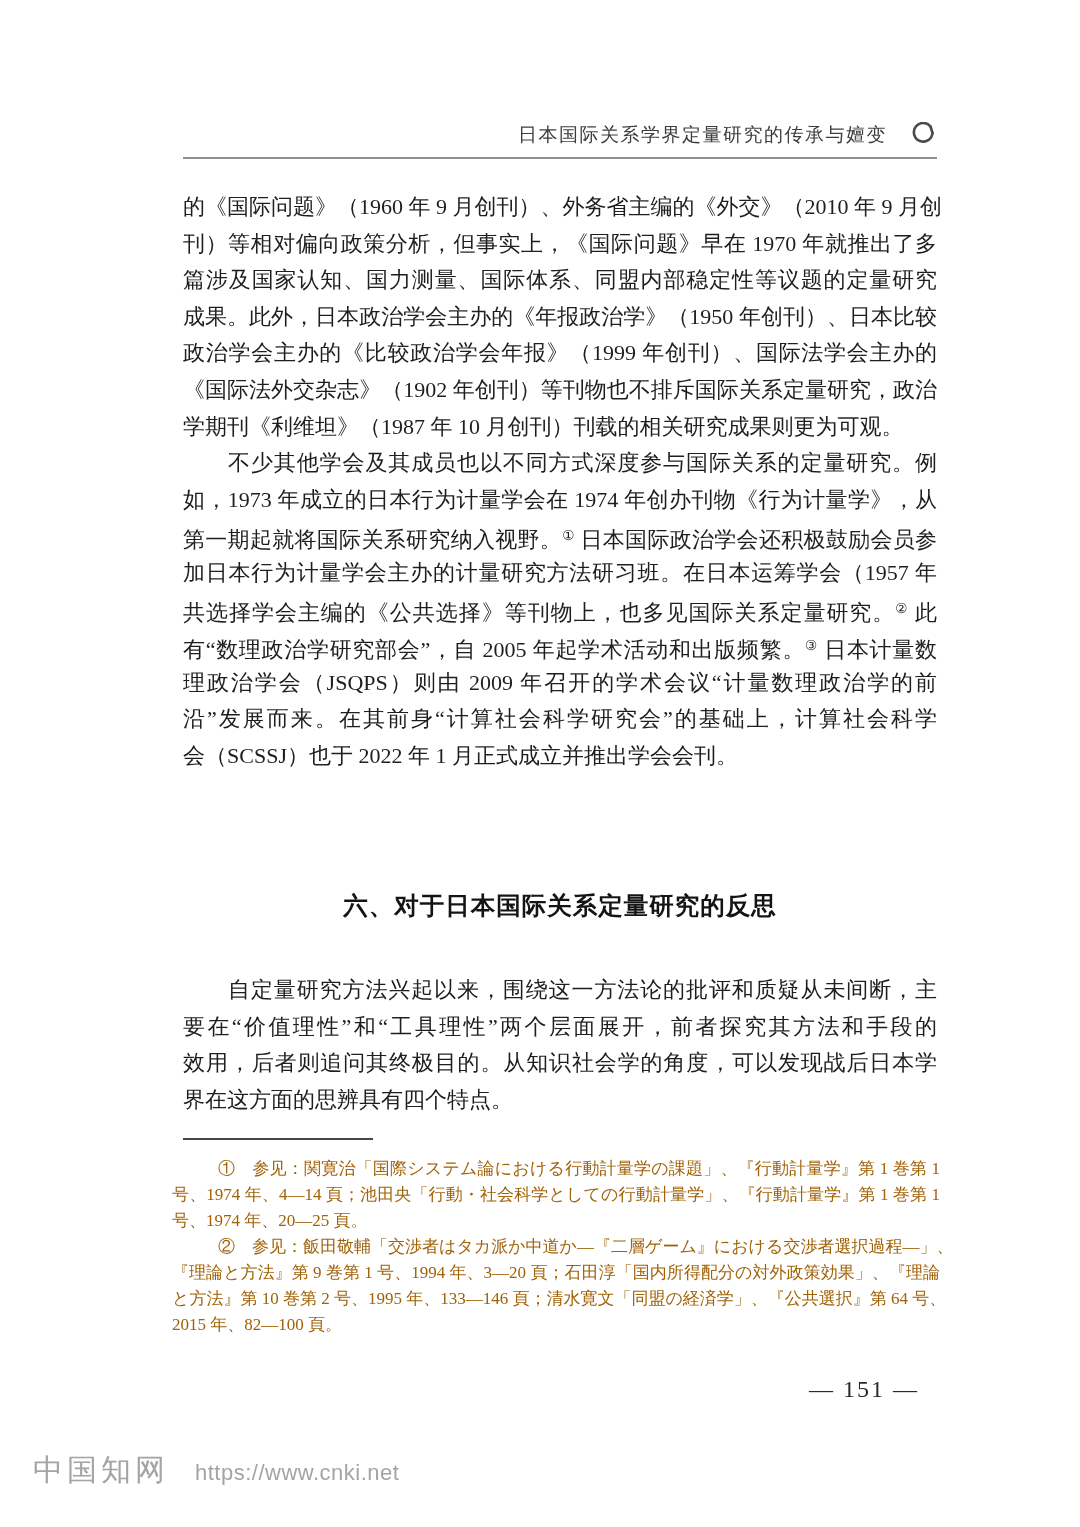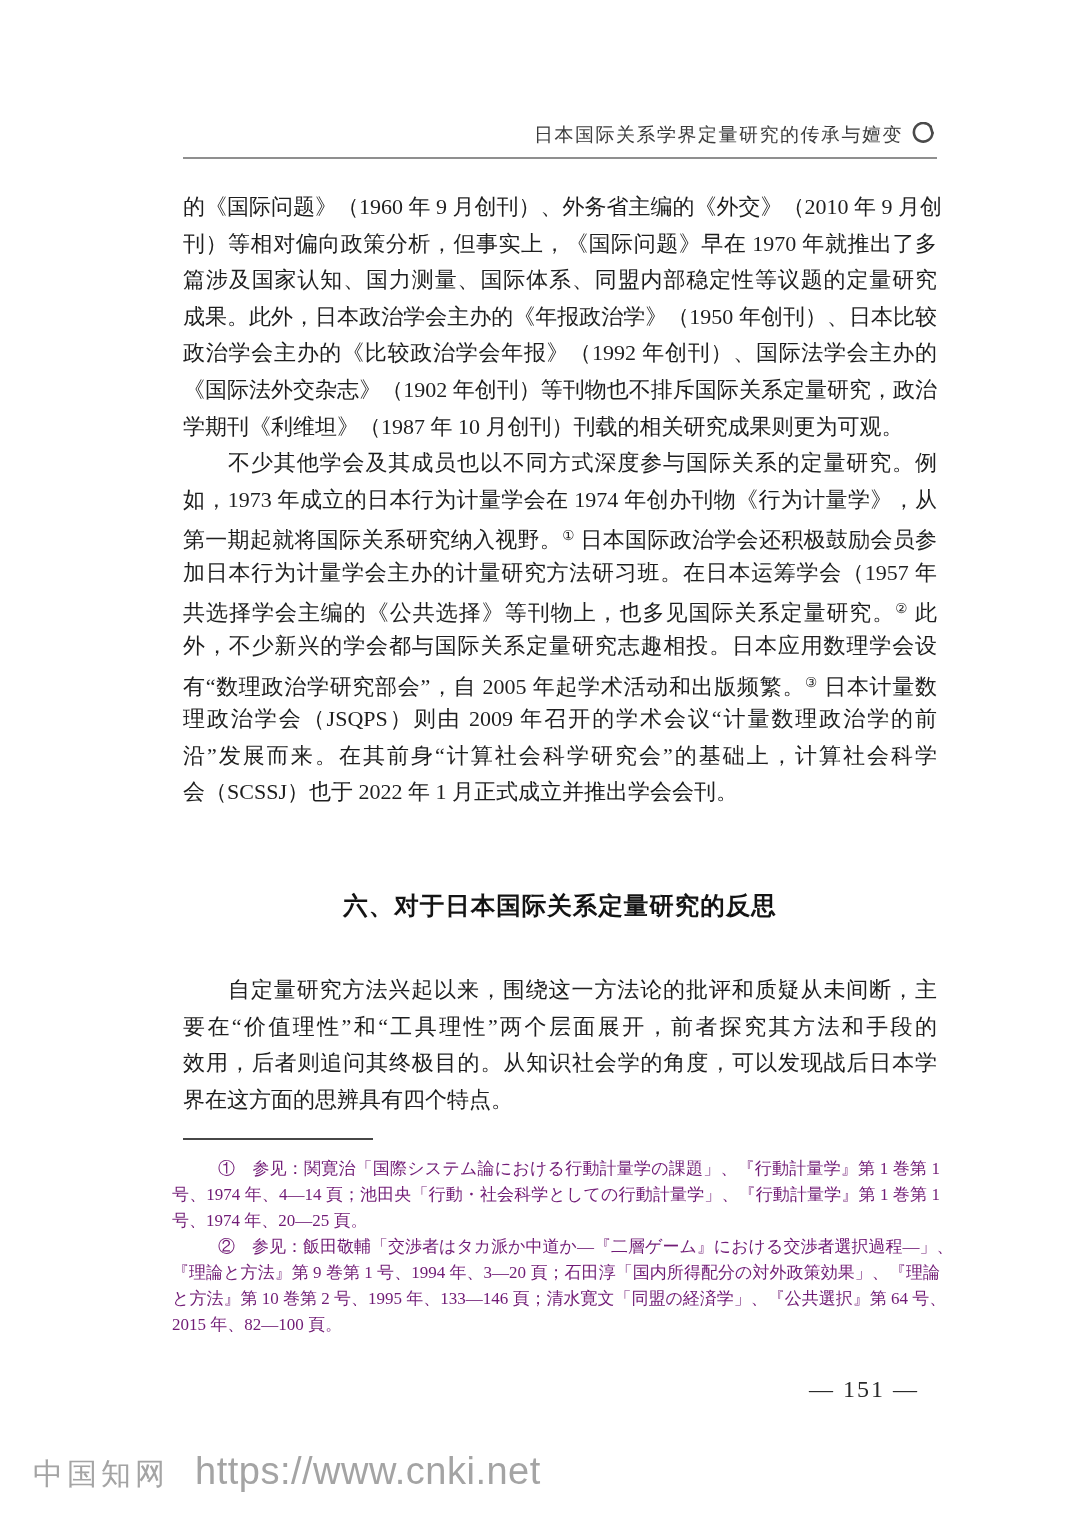--- a/index.html
+++ b/index.html
@@ -6,21 +6,21 @@
   body{
     width:1080px;height:1527px;position:relative;background:#ffffff;
     font-family:"Liberation Serif","DejaVu Serif",serif;
     overflow:hidden;
   }
   .abs{position:absolute;}
 
   
   .page-header{
     top:122px;left:183px;width:754px;
-    display:flex;align-items:center;justify-content:flex-end;gap:8px;
+    display:flex;align-items:center;justify-content:flex-end;gap:24px;
   }
   .running-title{
     font-size:19px;color:#3d3d3d;letter-spacing:1.5px;white-space:nowrap;
   }
   .logo-wrap{width:26px;height:26px;flex:0 0 auto;}
   .header-rule{
     top:157px;left:183px;width:754px;height:2px;background:#8f8f8f;
   }
 
   
@@ -42,74 +42,73 @@
     top:889px;left:183px;width:754px;text-align:center;
     font-family:"Liberation Sans","DejaVu Sans",sans-serif;
     font-weight:bold;font-size:24.5px;color:#141414;letter-spacing:1px;
   }
 
   
   .fn-rule{
     top:1138px;left:183px;width:190px;height:2px;background:#474747;
   }
   .footnotes{
-    top:1156px;left:172px;width:768px;font-size:17px;color:#701a75;
+    top:1156px;left:172px;width:768px;font-size:17px;color:#a16207;
   }
   .footnotes .line{
     height:26px;line-height:26px;white-space:nowrap;
     text-align:justify;text-align-last:justify;
   }
   .footnotes .line.short{text-align-last:left;}
   .footnotes .line.indent{text-indent:46px;}
 
   
   .page-number{
     top:1376px;left:183px;width:736px;text-align:right;
     font-size:24px;color:#2a2a2a;letter-spacing:2px;
   }
 
   
   .watermark{
     top:1450px;left:33px;display:flex;align-items:baseline;gap:26px;
     color:#a4a4a4;font-family:"Liberation Sans","DejaVu Sans",sans-serif;
   }
   .wm-name{font-size:30px;letter-spacing:4px;}
-  .wm-url{font-size:38px;letter-spacing:0.5px;text-align:right;}
+  .wm-url{font-size:22px;letter-spacing:0.5px;text-align:right;}
 </style>
 </head>
 <body>
 
 <div class="abs page-header">
   <span class="running-title">日本国际关系学界定量研究的传承与嬗变</span>
   <span class="logo-wrap">
     <svg width="26" height="26" viewBox="0 0 26 26">
       <path d="M 19.5 4.5 A 9.3 9.3 0 1 0 21.5 11" fill="none" stroke="#4a4a4a" stroke-width="2.6" stroke-linecap="round"></path>
       <path d="M 19.5 4.5 L 21.5 11" fill="none" stroke="#4a4a4a" stroke-width="2.6" stroke-linecap="round"></path>
     </svg>
   </span>
 </div>
 <div class="abs header-rule"></div>
 
 <div class="abs bodyblock p1">
     <div class="line">的《国际问题》（1960 年 9 月创刊）、外务省主编的《外交》（2010 年 9 月创</div>
     <div class="line">刊）等相对偏向政策分析，但事实上，《国际问题》早在 1970 年就推出了多</div>
     <div class="line">篇涉及国家认知、国力测量、国际体系、同盟内部稳定性等议题的定量研究</div>
     <div class="line">成果。此外，日本政治学会主办的《年报政治学》（1950 年创刊）、日本比较</div>
-    <div class="line">政治学会主办的《比较政治学会年报》（1992 年创刊）、国际法学会主办的</div>
+    <div class="line">政治学会主办的《比较政治学会年报》（1999 年创刊）、国际法学会主办的</div>
     <div class="line">《国际法外交杂志》（1902 年创刊）等刊物也不排斥国际关系定量研究，政治</div>
     <div class="line short">学期刊《利维坦》（1987 年 10 月创刊）刊载的相关研究成果则更为可观。</div>
   </div>
 
 <div class="abs bodyblock p2">
     <div class="line indent">不少其他学会及其成员也以不同方式深度参与国际关系的定量研究。例</div>
     <div class="line">如，1973 年成立的日本行为计量学会在 1974 年创办刊物《行为计量学》，从</div>
     <div class="line">第一期起就将国际关系研究纳入视野。<sup>①</sup> 日本国际政治学会还积极鼓励会员参</div>
     <div class="line">加日本行为计量学会主办的计量研究方法研习班。在日本运筹学会（1957 年</div>
     <div class="line">共选择学会主编的《公共选择》等刊物上，也多见国际关系定量研究。<sup>②</sup> 此</div>
-    <div class="line">外，不少新兴的学会都与国际关系定量研究志趣相投。日本应用数理学会设</div>
     <div class="line">有“数理政治学研究部会”，自 2005 年起学术活动和出版频繁。<sup>③</sup> 日本计量数</div>
     <div class="line">理政治学会（JSQPS）则由 2009 年召开的学术会议“计量数理政治学的前</div>
     <div class="line">沿”发展而来。在其前身“计算社会科学研究会”的基础上，计算社会科学</div>
     <div class="line short">会（SCSSJ）也于 2022 年 1 月正式成立并推出学会会刊。</div>
   </div>
 
 <div class="abs section-heading">六、对于日本国际关系定量研究的反思</div>
 
 <div class="abs bodyblock p3">
     <div class="line indent">自定量研究方法兴起以来，围绕这一方法论的批评和质疑从未间断，主</div>

